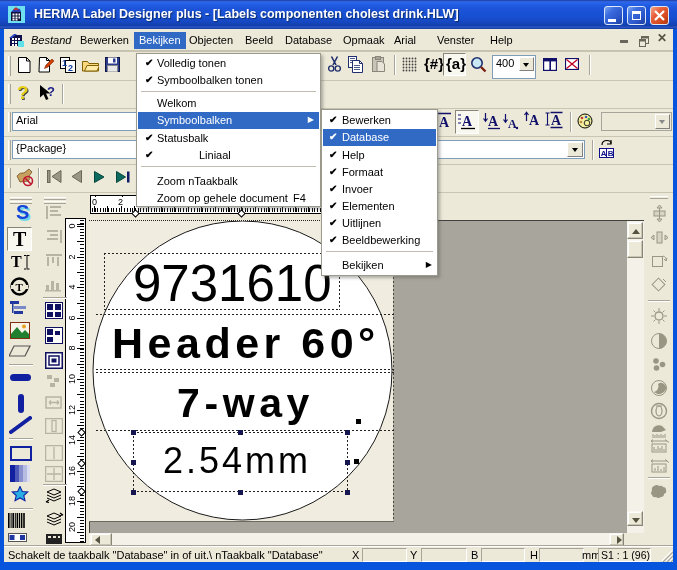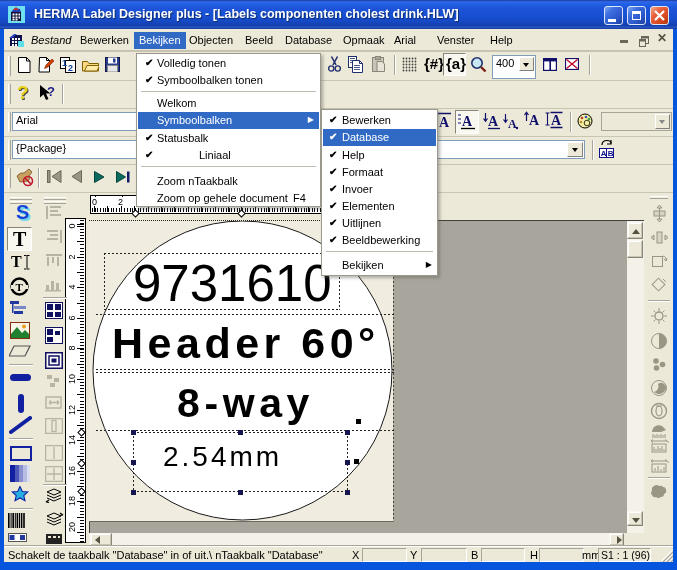--- a/index.html
+++ b/index.html
@@ -335,22 +335,22 @@
     <div class="dv abs" style="left:0;top:0;right:0;bottom:0;"></div>
   </div>
 <div class="dashf" style="left:96px;top:314px;width:298px;height:56px;"></div>
 <div class="dashf" style="left:96px;top:372px;width:298px;height:59px;"></div>
 <div class="dashf" style="left:133px;top:432px;width:215px;height:60px;">
     <div class="dv abs" style="left:0;top:0;right:0;bottom:0;"></div>
   </div>
 
 <div class="ctext" style="left:133px;top:258px;font-size:51px;line-height:1;">9731610</div>
 <div class="ctext" style="left:112px;top:322px;font-size:43px;line-height:1;font-weight:bold;letter-spacing:4.5px;">Header 60°</div>
-<div class="ctext" style="left:177px;top:383px;font-size:41px;line-height:1;font-weight:bold;letter-spacing:4.6px;">8-way</div>
-<div class="ctext" style="left:163px;top:443px;font-size:28px;line-height:1;letter-spacing:3px;">2.54mm</div>
+<div class="ctext" style="left:177px;top:383px;font-size:41px;line-height:1;font-weight:bold;letter-spacing:4.6px;">7-way</div>
+<div class="ctext" style="left:163px;top:443px;font-size:36px;line-height:1;letter-spacing:3px;">2.54mm</div>
 
 <div class="hnd" style="left:131px;top:430px;"></div>
 <div class="hnd" style="left:238px;top:430px;"></div>
 <div class="hnd" style="left:345px;top:430px;"></div>
 <div class="hnd" style="left:131px;top:460px;"></div>
 <div class="hnd" style="left:345px;top:460px;"></div>
 <div class="hnd" style="left:131px;top:490px;"></div>
 <div class="hnd" style="left:238px;top:490px;"></div>
 <div class="hnd" style="left:345px;top:490px;"></div>
 <div class="hnd" style="left:356px;top:419px;background:#000;"></div>

